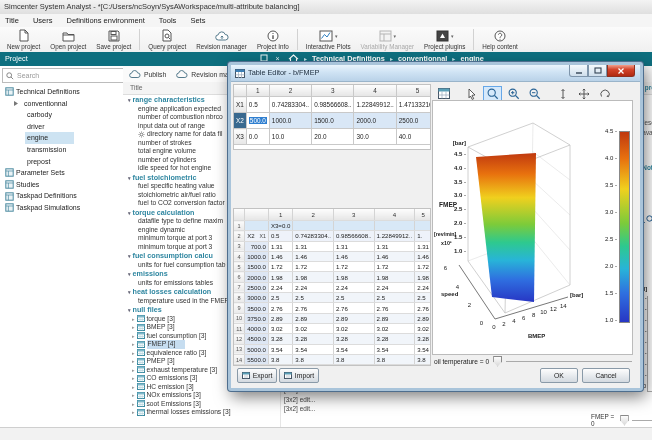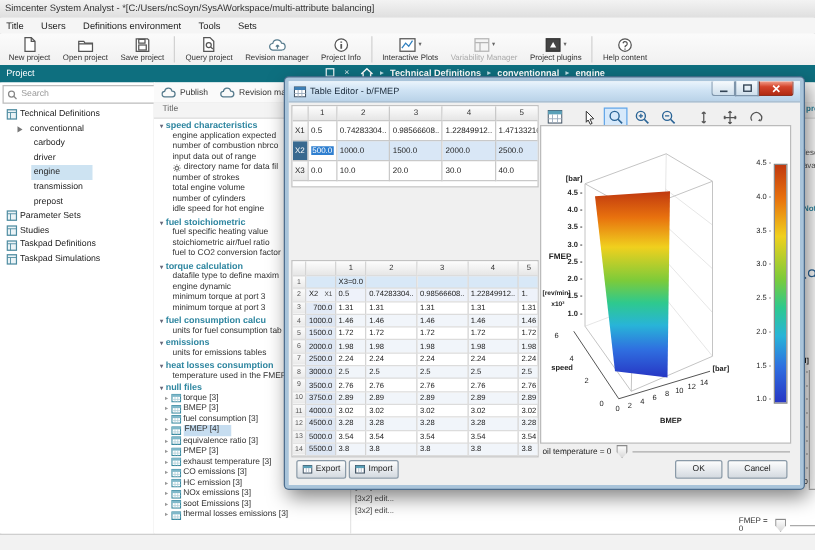--- a/index.html
+++ b/index.html
@@ -368,21 +368,21 @@
           <svg width="12" height="10" viewBox="0 0 12 10">
             <path d="M3 8.5a2.2 2.2 0 0 1 -.3-4.4a3 3 0 0 1 5.9-.2a2.1 2.1 0 0 1 .3 4.6z" fill="none" stroke="#557a8c"></path>
           </svg>
         </span>
       <span>Revision manage</span>
     </span>
   </div>
   <div id="titlehdr"><span>Title</span></div>
   <div id="colline"></div>
   <div id="param-list">
-      <div class="phead"><span class="mk">▾</span><span class="lbl">speed characteristics</span></div>
+      <div class="phead"><span class="mk">▾</span><span class="lbl">range characteristics</span></div>
       <div class="prow">
         <span class="lbl">engine application expected</span>
       </div>
       <div class="prow">
         <span class="lbl">number of combustion nbrco</span>
       </div>
       <div class="prow">
         <span class="lbl">input data out of range</span>
       </div>
       <div class="prow">
@@ -430,21 +430,21 @@
         <span class="lbl">minimum torque at port 3</span>
       </div>
       <div class="phead"><span class="mk">▾</span><span class="lbl">fuel consumption calcu</span></div>
       <div class="prow">
         <span class="lbl">units for fuel consumption tab</span>
       </div>
       <div class="phead"><span class="mk">▾</span><span class="lbl">emissions</span></div>
       <div class="prow">
         <span class="lbl">units for emissions tables</span>
       </div>
-      <div class="phead"><span class="mk">▾</span><span class="lbl">heat losses consumption</span></div>
+      <div class="phead"><span class="mk">▾</span><span class="lbl">heat losses calculation</span></div>
       <div class="prow">
         <span class="lbl">temperature used in the FMEP</span>
       </div>
       <div class="phead"><span class="mk">▾</span><span class="lbl">null files</span></div>
       <div class="prow dfile">
         <span class="exp">▸</span>
         <span class="dicon">
           <svg width="8" height="7" viewBox="0 0 8 7">
             <rect x="0.5" y="0.5" width="7" height="6" fill="#fff" stroke="#3a8aa0"></rect>
             <rect x="0.5" y="0.5" width="7" height="2" fill="#7fb8c9"></rect>

